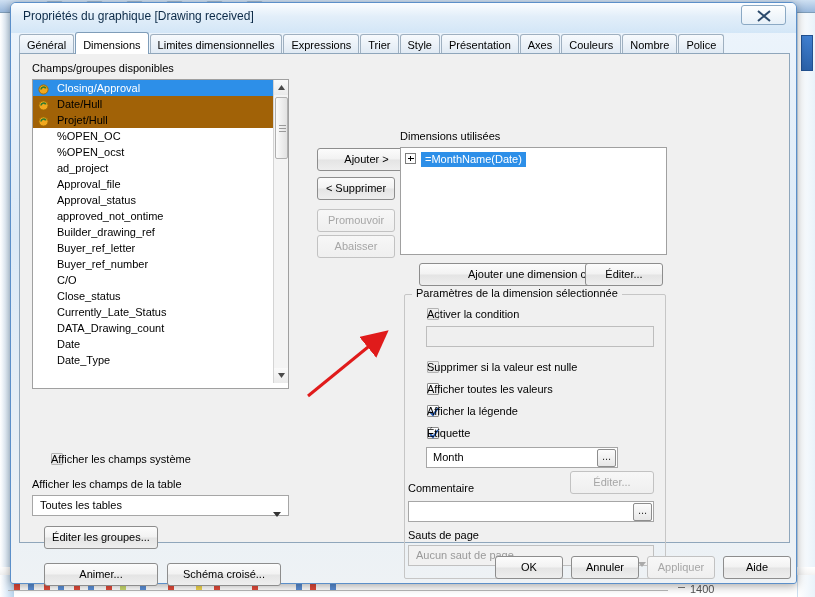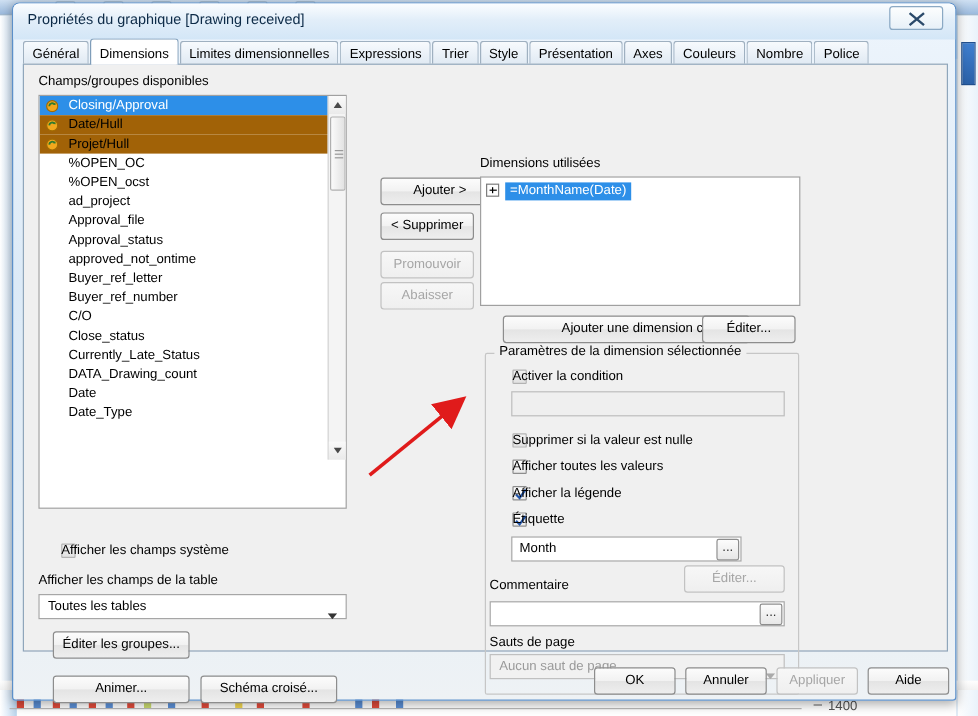--- a/index.html
+++ b/index.html
@@ -134,21 +134,21 @@
     width: 771px; height: 490px;
     background: #f0f0f0;
     border: 1px solid #8fa6bb;
   }
 
   .grp-label { position: absolute; font-size: 11px; color: #000; }
 
   
   #avail-label { left: 12px; top: 8px; }
   #avail-list {
-    position: absolute; left: 12px; top: 25px; width: 257px; height: 345px;
+    position: absolute; left: 12px; top: 25px; width: 257px; height: 310px;
     background: #fff; border: 1px solid #a0a0a0; overflow: hidden;
   }
   .li {
     position: relative; height: 16px; line-height: 16px;
     padding-left: 24px; font-size: 11px; white-space: nowrap;
   }
   .li.sel { background: #2d8fe8; color: #fff; }
   .li.grp-hl { background: #a16207; }
   .li .gico {
     position: absolute; left: 5px; top: 3px; width: 11px; height: 11px;
@@ -403,20 +403,21 @@
               </svg>
           </span>
           <span>Projet/Hull</span>
         </div>
         <div class="li"><span>%OPEN_OC</span></div>
         <div class="li"><span>%OPEN_ocst</span></div>
         <div class="li"><span>ad_project</span></div>
         <div class="li"><span>Approval_file</span></div>
         <div class="li"><span>Approval_status</span></div>
         <div class="li"><span>approved_not_ontime</span></div>
+        <div class="li"><span>Builder_drawing_ref</span></div>
         <div class="li"><span>Buyer_ref_letter</span></div>
         <div class="li"><span>Buyer_ref_number</span></div>
         <div class="li"><span>C/O</span></div>
         <div class="li"><span>Close_status</span></div>
         <div class="li"><span>Currently_Late_Status</span></div>
         <div class="li"><span>DATA_Drawing_count</span></div>
         <div class="li"><span>Date</span></div>
         <div class="li"><span>Date_Type</span></div>
       </div>
 

